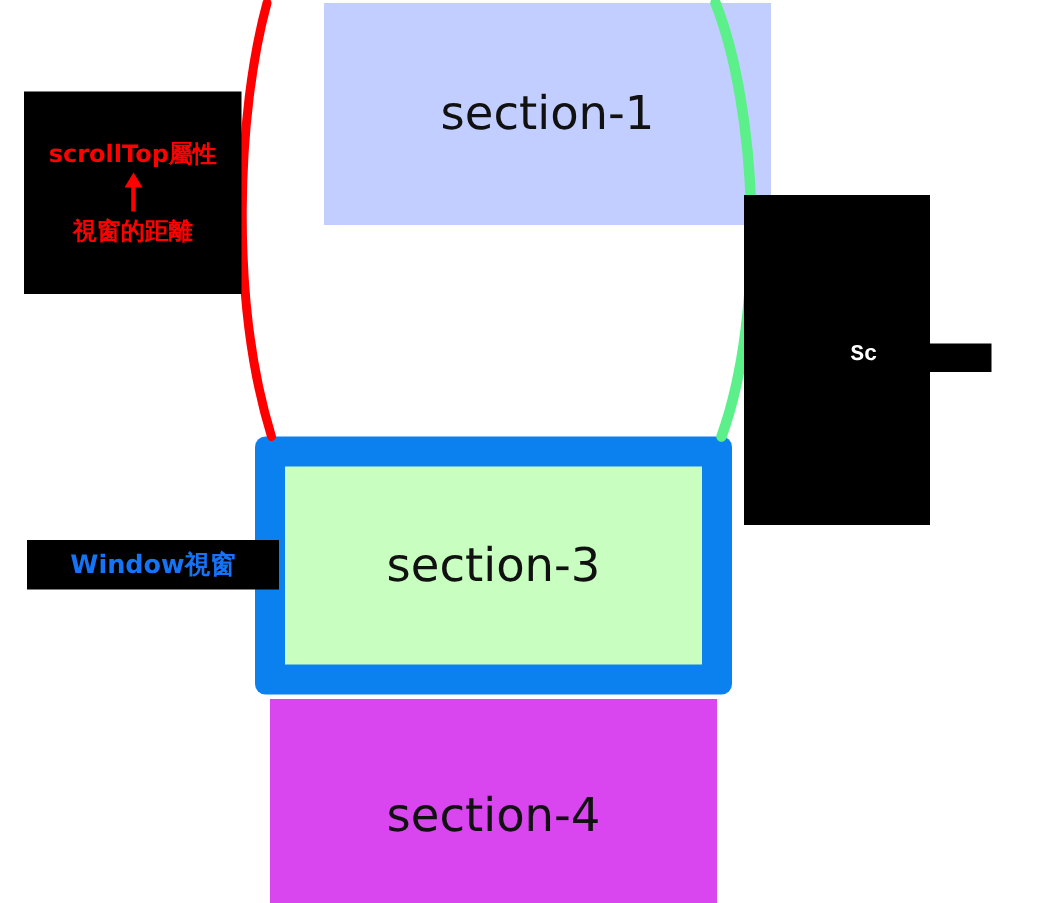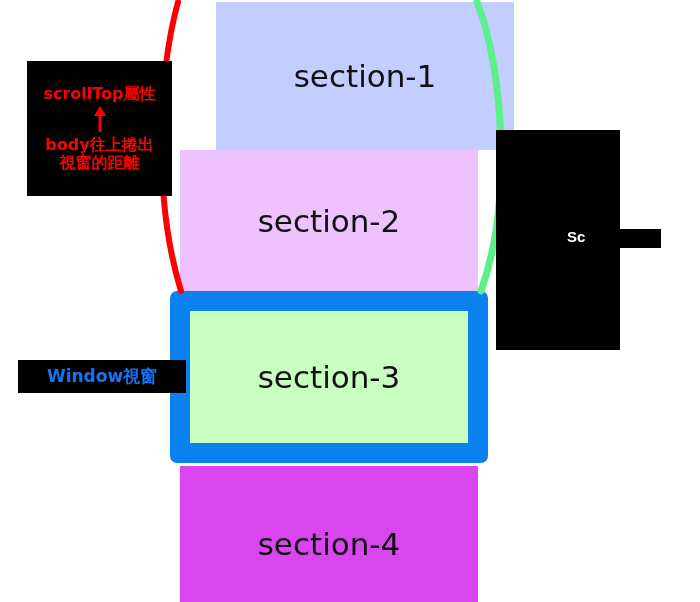--- a/index.html
+++ b/index.html
@@ -78,21 +78,21 @@
   }
 
   
   .black-box {
     position: absolute;
     background: #000000;
     box-sizing: border-box;
   }
 
   #scrolltop-note {
-    left: 27px;
+    left: 16px;
     top: 61px;
     width: 145px;
     height: 135px;
     display: flex;
     flex-direction: column;
     align-items: center;
     justify-content: center;
     padding: 4px 2px;
   }
   .note-red {
@@ -136,21 +136,21 @@
     height: 220px;
   }
   #right-caption {
     position: absolute;
     left: 567px;
     top: 228px;
     color: #ffffff;
     font-weight: bold;
     font-size: 15px;
     white-space: nowrap;
-    font-family: Liberation Sans, sans-serif;
+    font-family: Liberation Mono, monospace;
     z-index: 5;
   }
   #redaction-bar {
     position: absolute;
     left: 591px;
     top: 229px;
     width: 70px;
     height: 19px;
     background: #000000;
     z-index: 6;
@@ -158,23 +158,20 @@
 </style>
 </head>
 <body>
 
 <div id="stage">
 
   <div class="section" id="section-1">
     <span class="section-label">section-1</span>
   </div>
 
-  <div class="section" id="section-2">
-    <span class="section-label">section-2</span>
-  </div>
 
   <div id="section-3-frame">
     <div id="section-3">
       <span class="section-label">section-3</span>
     </div>
   </div>
 
   <div class="section" id="section-4">
     <span class="section-label">section-4</span>
   </div>
@@ -189,21 +186,20 @@
   <div id="redaction-bar"></div>
 
   <div class="black-box" id="scrolltop-note">
     <div class="note-red">scrollTop屬性</div>
 
     <svg id="arrow-up-icon" viewBox="0 0 20 28">
       <line x1="10" y1="27" x2="10" y2="7" stroke="#fe0000" stroke-width="3"></line>
       <polygon points="10,1 4,11 16,11" fill="#fe0000"></polygon>
     </svg>
 
-    <div class="note-red">body往上捲出</div>
     <div class="note-red">視窗的距離</div>
   </div>
 
   <div class="black-box" id="window-note">
     <span class="note-blue">Window視窗</span>
   </div>
 
 </div>
 
 </body></html>

